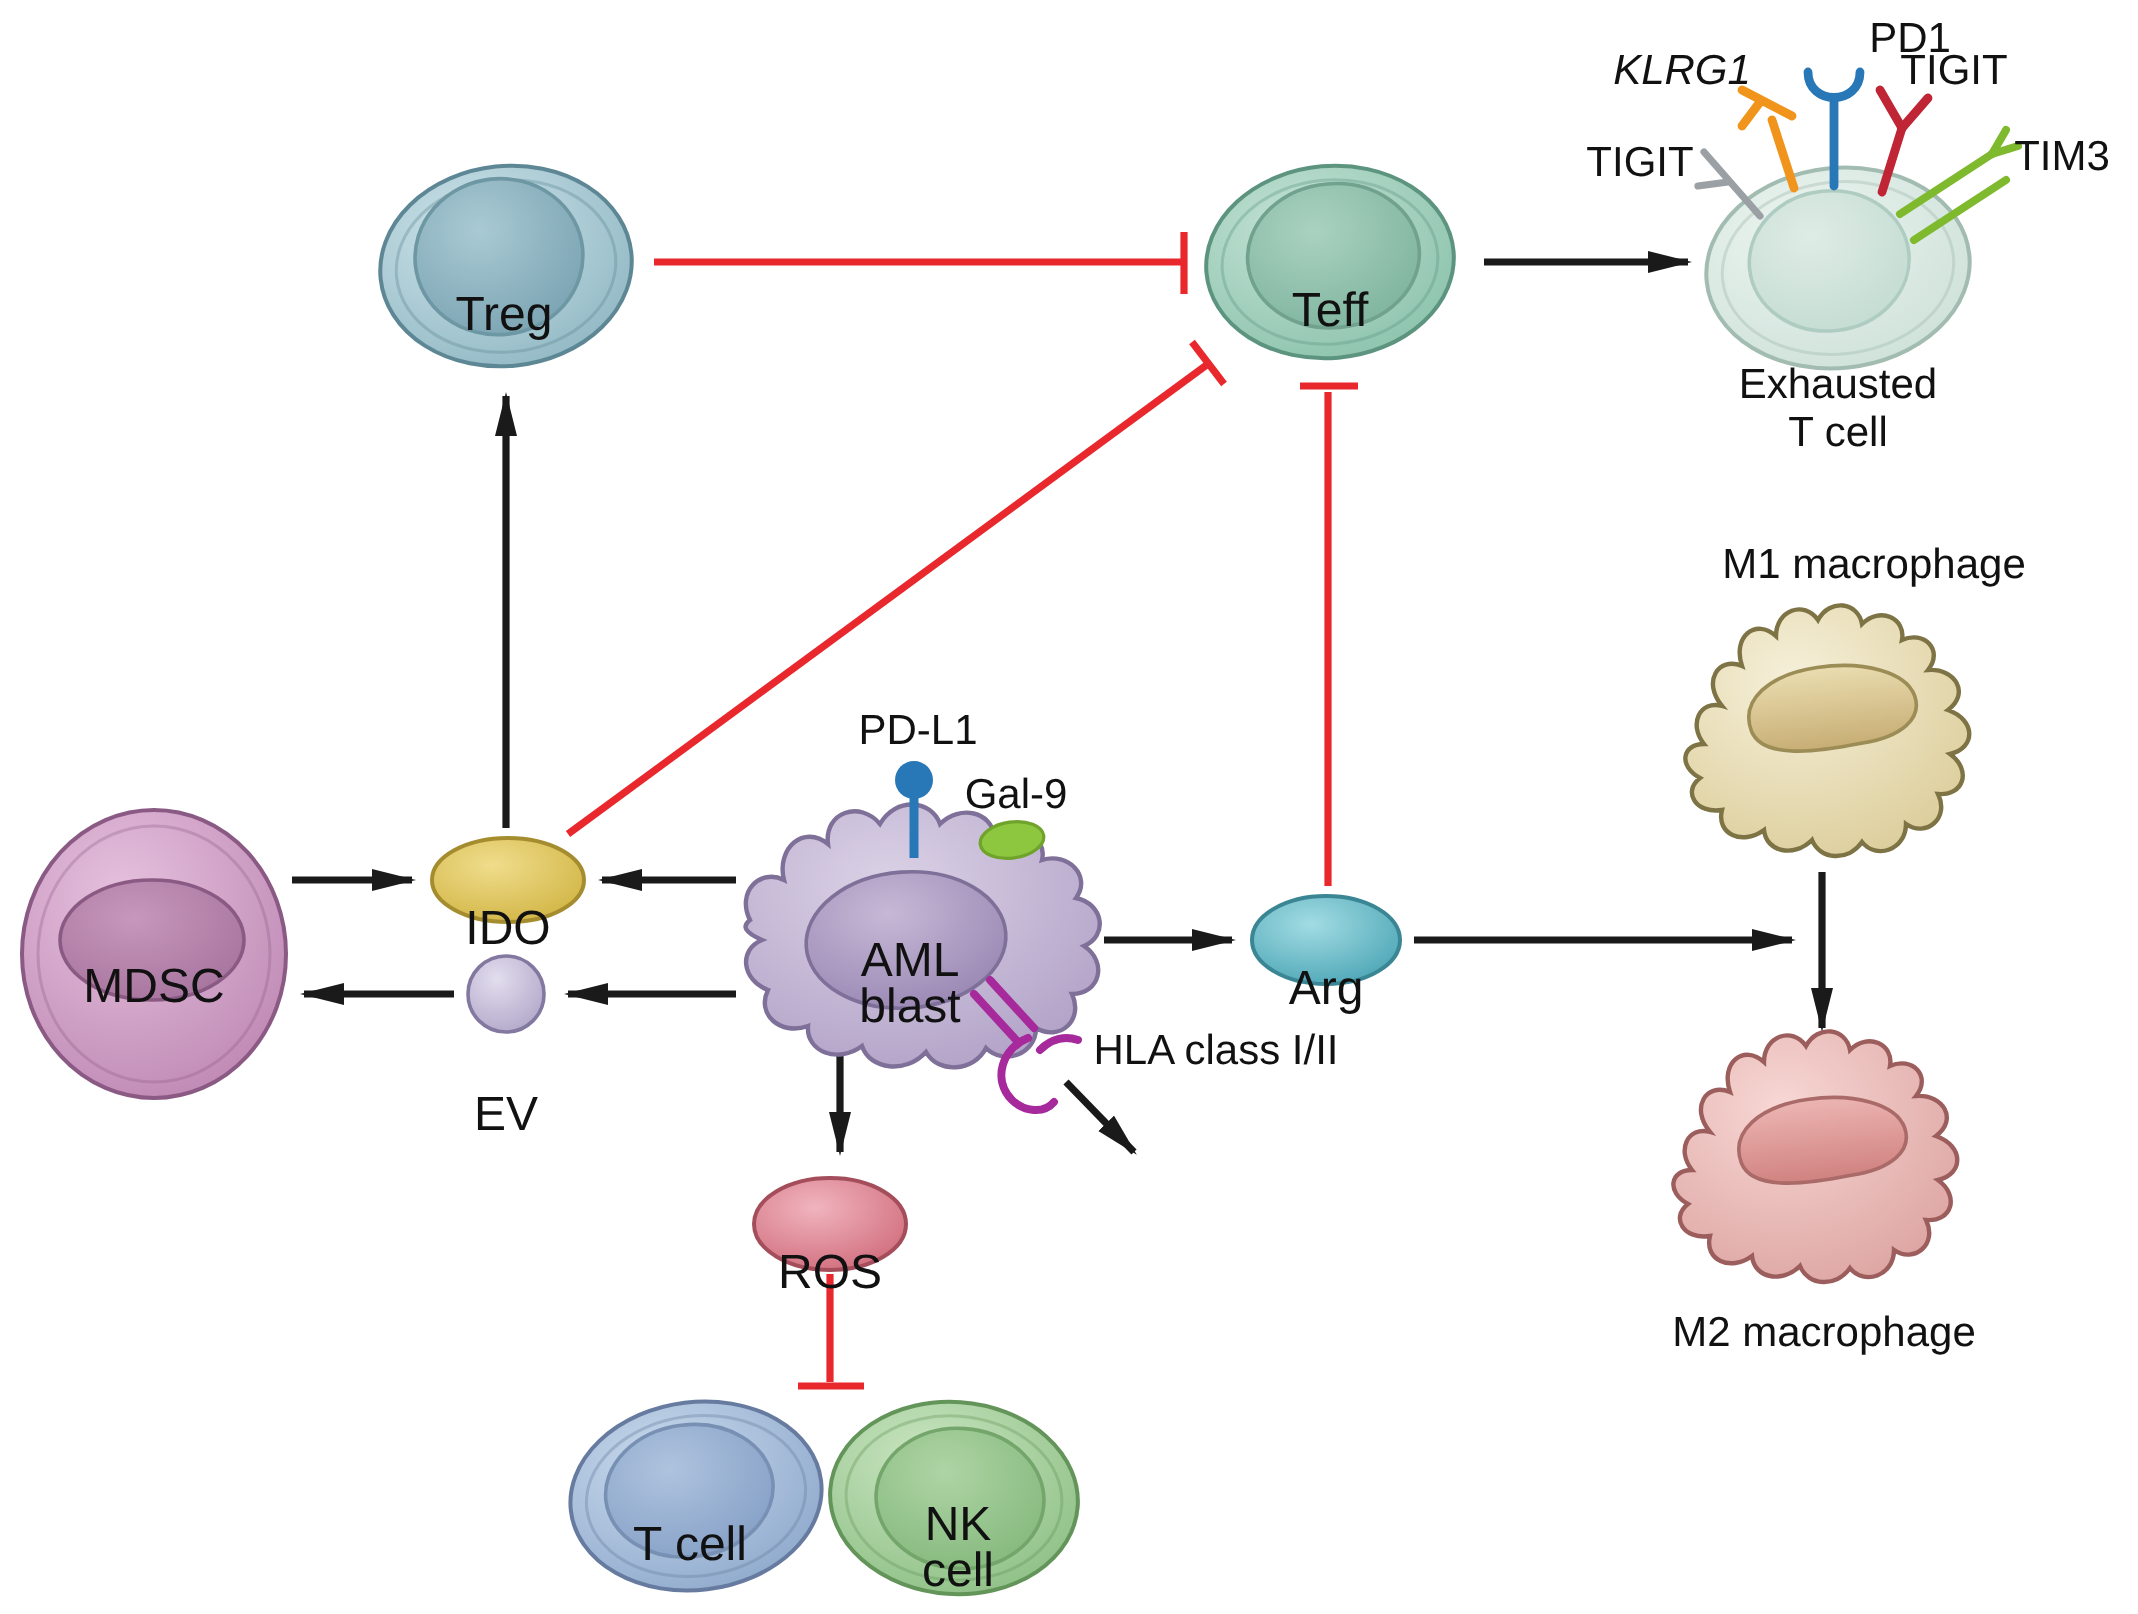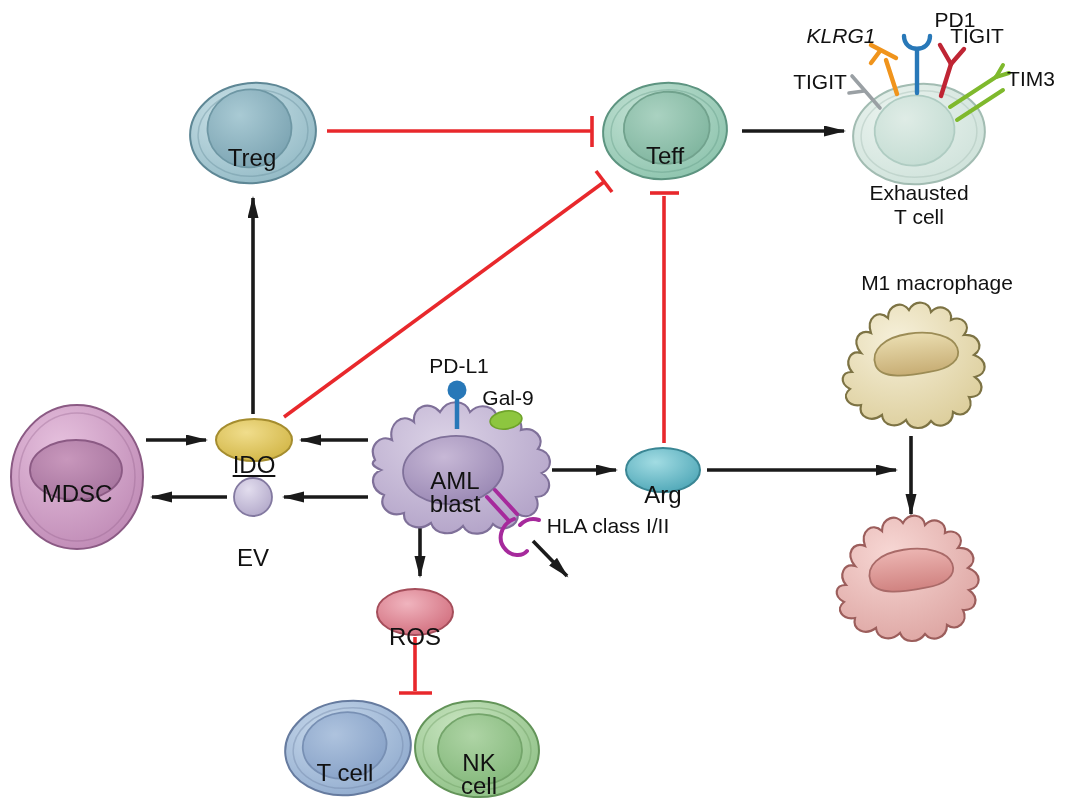--- a/index.html
+++ b/index.html
@@ -252,38 +252,39 @@
 
 <div class="lbl fs24" style="left:252px; top:133px;">Treg</div>
 <div class="lbl fs24" style="left:665px; top:131px;">Teff</div>
 
 <div class="lbl fs23 two" style="left:919px; top:205px;">
   <span>Exhausted</span><br>
   <span>T cell</span>
 </div>
 
 <div class="lbl fs24" style="left:77px; top:469px;">MDSC</div>
-<div class="lbl fs24" style="left:254px; top:440px;text-decoration:underline;">IDO</div>
+<div class="lbl fs24" style="left:254px; top:440px;">IDO</div>
 <div class="lbl fs24" style="left:253px; top:533px;">EV</div>
 
 <div class="lbl fs24" style="left:455px; top:467px; line-height:23px;">
   <span>AML</span><br>
   <span>blast</span>
 </div>
 
 <div class="lbl fs24" style="left:663px; top:470px;">Arg</div>
 <div class="lbl fs24" style="left:415px; top:612px;">ROS</div>
 <div class="lbl fs24" style="left:345px; top:748px;">T cell</div>
 
 <div class="lbl fs24" style="left:479px; top:749px; line-height:23px;">
   <span>NK</span><br>
   <span>cell</span>
 </div>
 
 <div class="lbl fs23" style="left:899px; top:283px;margin-left:38px;">M1 macrophage</div>
+<div class="lbl fs23" style="left:912px; top:667px;">M2 macrophage</div>
 
 <div class="lbl fs23" style="left:459px; top:366px;">PD-L1</div>
 <div class="lbl fs23" style="left:508px; top:398px;text-align:right;">Gal-9</div>
 <div class="lbl fs23" style="left:608px; top:526px;">HLA class I/II</div>
 
 
 <div class="lbl fs21" style="left:820px; top:82px;">TIGIT</div>
 <div class="lbl fs21" style="left:841px; top:36px;font-style:italic;">KLRG1</div>
 <div class="lbl fs21" style="left:919px; top:20px;margin-left:36px;">PD1</div>
 <div class="lbl fs21" style="left:977px; top:36px;">TIGIT</div>

